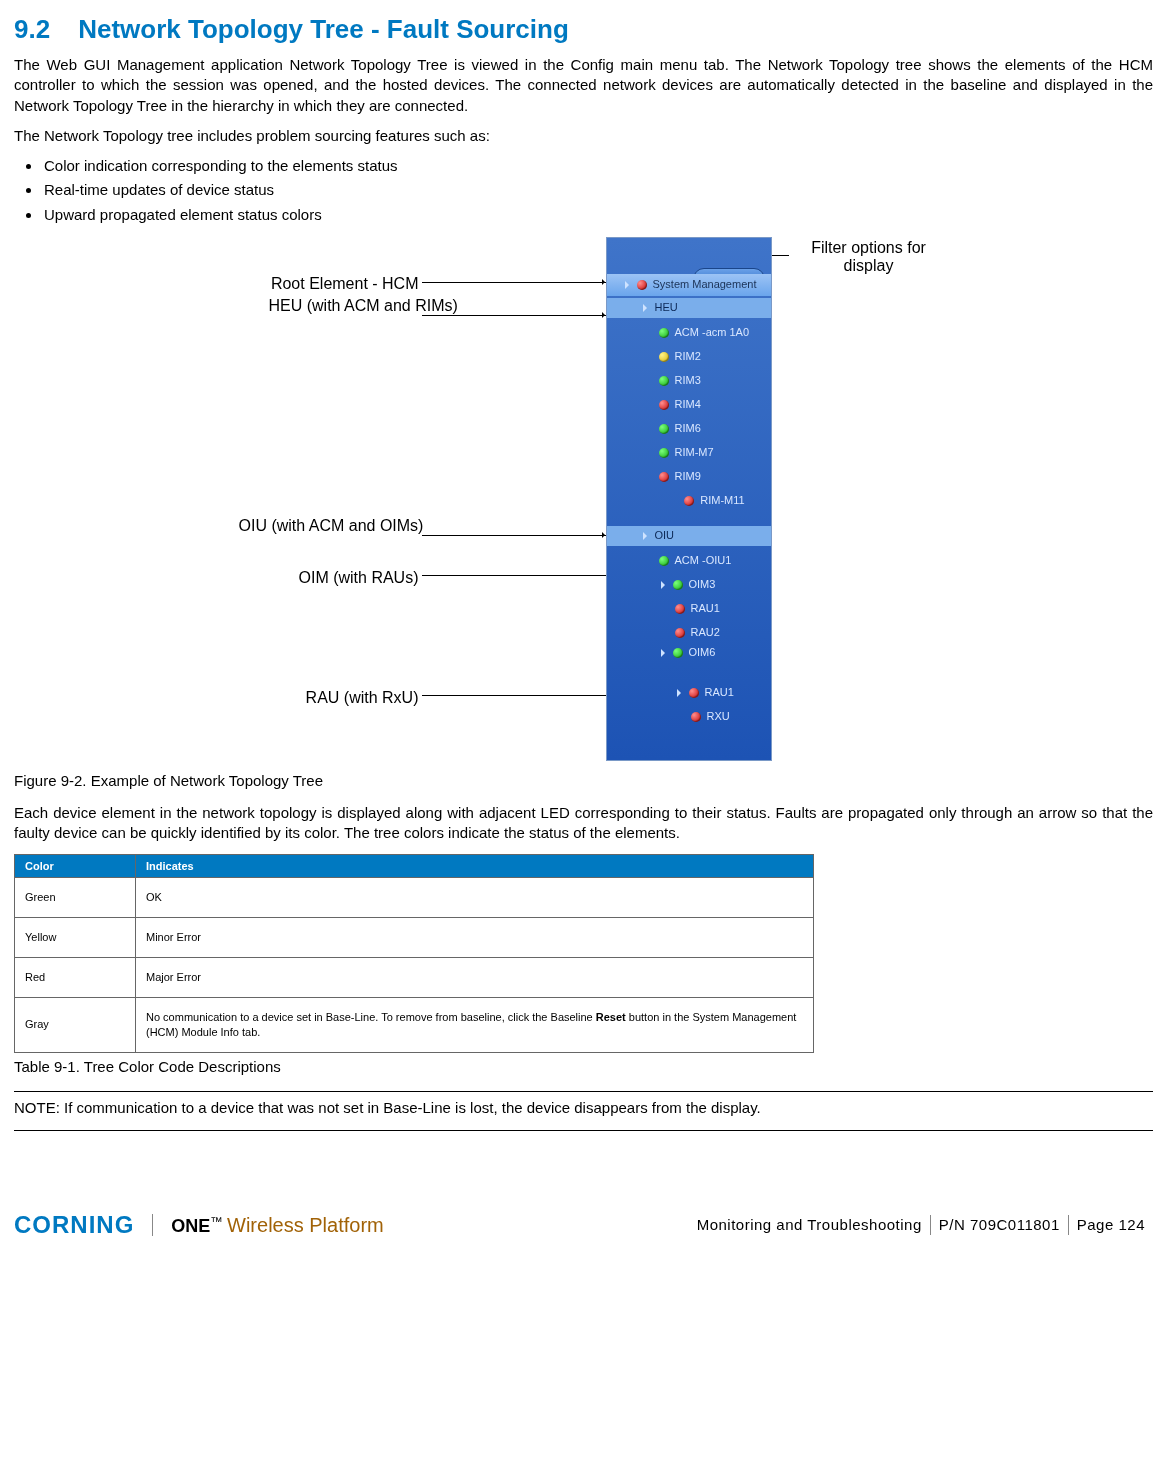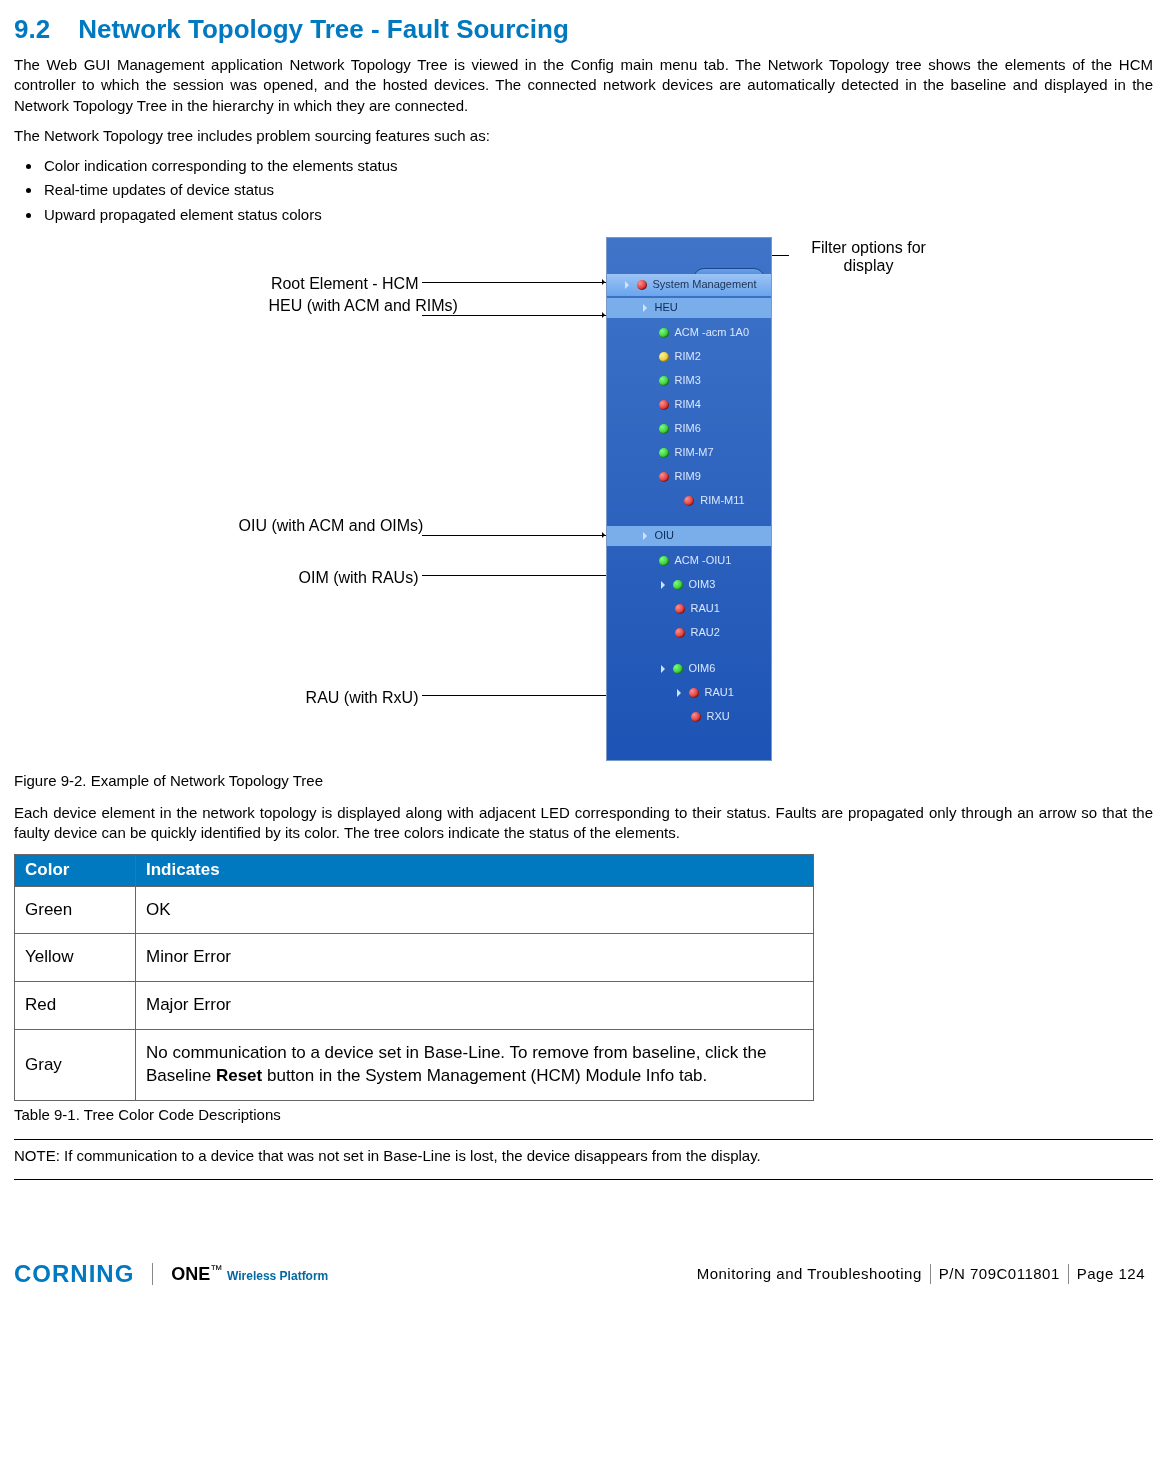--- a/index.html
+++ b/index.html
@@ -117,21 +117,21 @@
     }
     .fig-caption {
       margin: 4px 0 12px 0;
       font-size: 15px;
     }
     
     table.legend {
       border-collapse: collapse;
       width: 800px;
       margin: 8px 0 2px 0;
-      font-size: 17px;
+      font-size: 11px;
     }
     table.legend th {
       background: #0079C1;
       color: #fff;
       text-align: left;
       font-weight: bold;
       padding: 4px 10px;
       border: 1px solid #666;
     }
     table.legend td {
@@ -157,21 +157,21 @@
     }
     .corning {
       font-family: Arial, sans-serif;
       font-weight: bold;
       color: #0079C1;
       font-size: 24px;
       letter-spacing: 1px;
     }
     .divider { width:1px; height:22px; background:#888;}
     .one { font-weight: bold; font-size: 18px; color:#000;}
-    .wp { font-size: 12px; color:#0369a1;font-weight:bold;}
+    .wp { font-size: 20px; color:#a16207;}
     .footer-right {
       font-family: Verdana, Arial, sans-serif;
       letter-spacing: 0.5px;
       display: flex; align-items: center; gap: 0;
     }
     .footer-right span { padding: 0 8px;}
     .footer-right .sep { width:1px; height:20px; background:#888; display:inline-block; padding:0;}
     .reset-bold { font-weight: bold; }
   </style>
 </head>
@@ -266,21 +266,21 @@
           <span>OIM3</span>
         </div>
       <div class="tree-row indent4" style="top:360px;">
           <span class="led red"></span>
           <span>RAU1</span>
         </div>
       <div class="tree-row indent4" style="top:384px;">
           <span class="led red"></span>
           <span>RAU2</span>
         </div>
-      <div class="tree-row indent3" style="top:420px;">
+      <div class="tree-row indent3" style="top:404px;">
           <span class="tw"></span>
           <span class="led green"></span>
           <span>OIM6</span>
         </div>
       <div class="tree-row indent4" style="top:444px;">
           <span class="tw"></span>
           <span class="led red"></span>
           <span>RAU1</span>
         </div>
       <div class="tree-row indent5" style="top:468px;">

